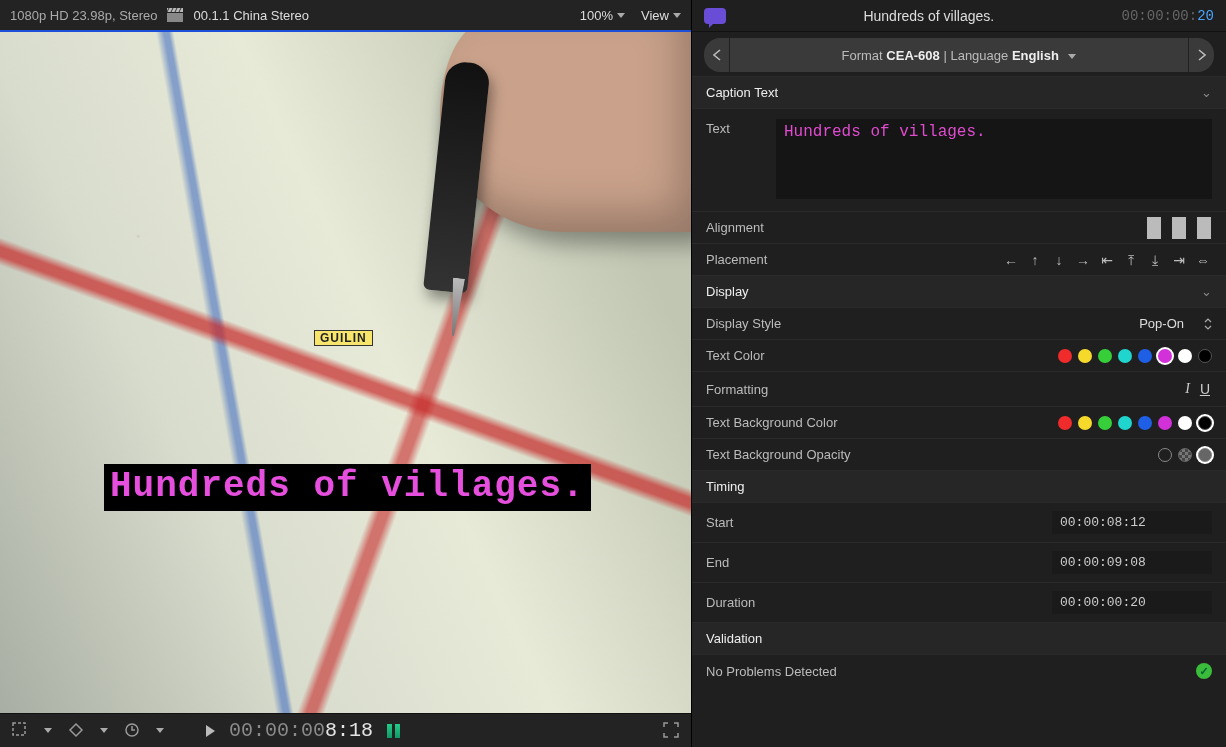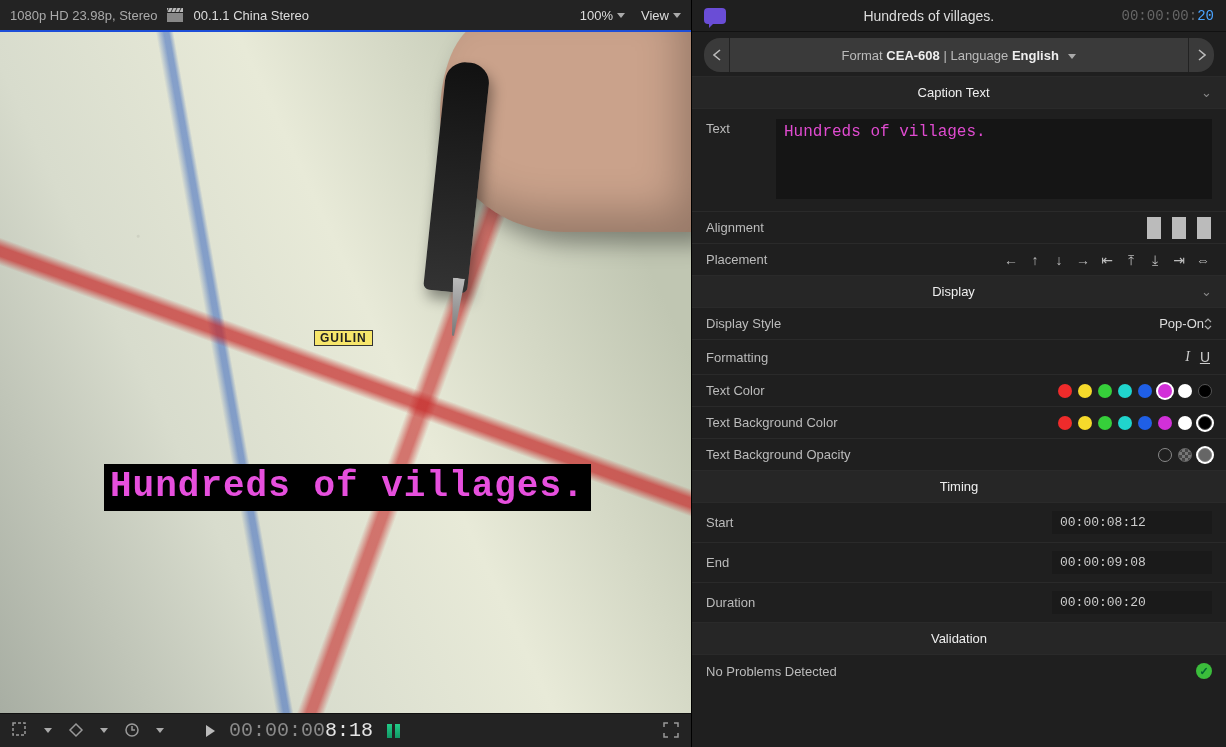--- a/index.html
+++ b/index.html
@@ -49,21 +49,21 @@
   .insp-hdr .bubble::after{content:"";position:absolute;left:5px;bottom:-4px;width:0;height:0;border-top:5px solid #6a4dd6;border-right:5px solid transparent;}
   .insp-hdr .title { flex:1; text-align:center; color:#ddd; font-size:14px;}
   .insp-hdr .tc { font-family:"Courier New",monospace; font-size:14px; color:#666;}
   .insp-hdr .tc .frames { color:#4aa3ff;}
   .fmt-bar { height:34px; margin:6px 12px 4px 12px; background:#3a3a3a; display:flex; align-items:center; border-radius:16px; }
   .fmt-bar .nav { width:26px; height:100%; display:flex; align-items:center; justify-content:center; color:#999; cursor:pointer; border-right:1px solid #222;}
   .fmt-bar .nav:last-child{border-right:none;border-left:1px solid #222;}
   .fmt-bar .mid { flex:1; text-align:center; color:#bbb; font-size:13px;}
   .fmt-bar .mid b { color:#eee; font-weight:600;}
   .section { padding: 8px 14px; border-top:1px solid #2a2a2a; display:flex; align-items:center; color:#ddd;}
-  .section.header { background:#262626; font-weight:500;text-align:center;}
+  .section.header { background:#262626; font-weight:500;}
   .section .label { flex:0 0 180px; color:#bbb;}
   .section .val { flex:1; display:flex; justify-content:flex-end; align-items:center; gap:6px;}
   .section.header .label { flex:1; color:#eee;}
   .section.header .chev { color:#888;}
   .textbox { flex:1; min-height:80px; background:#151515; border:none; color:#e04bd0; font-family:"Courier New",monospace; font-size:16px; padding:4px 8px; resize:none; outline:none;}
   .text-row { padding: 10px 14px 12px 14px; display:flex; gap:10px; align-items:flex-start; border-top:1px solid #2a2a2a;}
   .text-row .label { color:#bbb; padding-top:2px; width:60px;}
   .swatches { display:flex; gap:8px;}
   .sw { width:14px; height:14px; border-radius:50%; cursor:pointer;}
   .sw.sel { box-shadow: 0 0 0 2px #fff;}
@@ -229,52 +229,52 @@
     </div>
 
     <div class="section header">
       <span class="label">Display</span>
       <span class="chev">⌄</span>
     </div>
 
     <div class="section">
       <span class="label">Display Style</span>
       <span class="val">
-        <span style="display:flex;align-items:center;gap:0;">
+        <span style="display:flex;align-items:center;gap:20px;">
           <span>Pop-On</span>
           <svg width="8" height="12">
               <path d="M1 4 L4 1 L7 4 M1 8 L4 11 L7 8" stroke="#aaa" fill="none" stroke-width="1.2"></path>
             </svg>
         </span>
-      </span>
-    </div>
-
-    <div class="section">
-      <span class="label">Formatting</span>
-      <span class="val">
-        <span class="icon-btn" style="font-style:italic;font-family:serif">I</span>
-        <span class="icon-btn" style="text-decoration:underline">U</span>
       </span>
     </div>
 
     <div class="section">
       <span class="label">Text Color</span>
       <span class="val swatches" id="tc-swatches">
           <span class="sw" style="background: rgb(239, 43, 43);"></span>
           <span class="sw" style="background: rgb(246, 218, 43);"></span>
           <span class="sw" style="background: rgb(54, 207, 58);"></span>
           <span class="sw" style="background: rgb(32, 213, 205);"></span>
           <span class="sw" style="background: rgb(31, 95, 230);"></span>
           <span class="sw sel" style="background: rgb(210, 48, 216);"></span>
           <span class="sw" style="background: rgb(255, 255, 255);"></span>
           <span class="sw" style="background: rgb(0, 0, 0); border: 1px solid rgb(85, 85, 85);"></span>
         </span>
     </div>
 
     <div class="section">
+      <span class="label">Formatting</span>
+      <span class="val">
+        <span class="icon-btn" style="font-style:italic;font-family:serif">I</span>
+        <span class="icon-btn" style="text-decoration:underline">U</span>
+      </span>
+    </div>
+
+    <div class="section">
       <span class="label">Text Background Color</span>
       <span class="val swatches" id="bg-swatches">
           <span class="sw" style="background: rgb(239, 43, 43);"></span>
           <span class="sw" style="background: rgb(246, 218, 43);"></span>
           <span class="sw" style="background: rgb(54, 207, 58);"></span>
           <span class="sw" style="background: rgb(32, 213, 205);"></span>
           <span class="sw" style="background: rgb(31, 95, 230);"></span>
           <span class="sw" style="background: rgb(210, 48, 216);"></span>
           <span class="sw" style="background: rgb(255, 255, 255);"></span>
           <span class="sw sel" style="background: rgb(0, 0, 0); border: 1px solid rgb(85, 85, 85);"></span>

